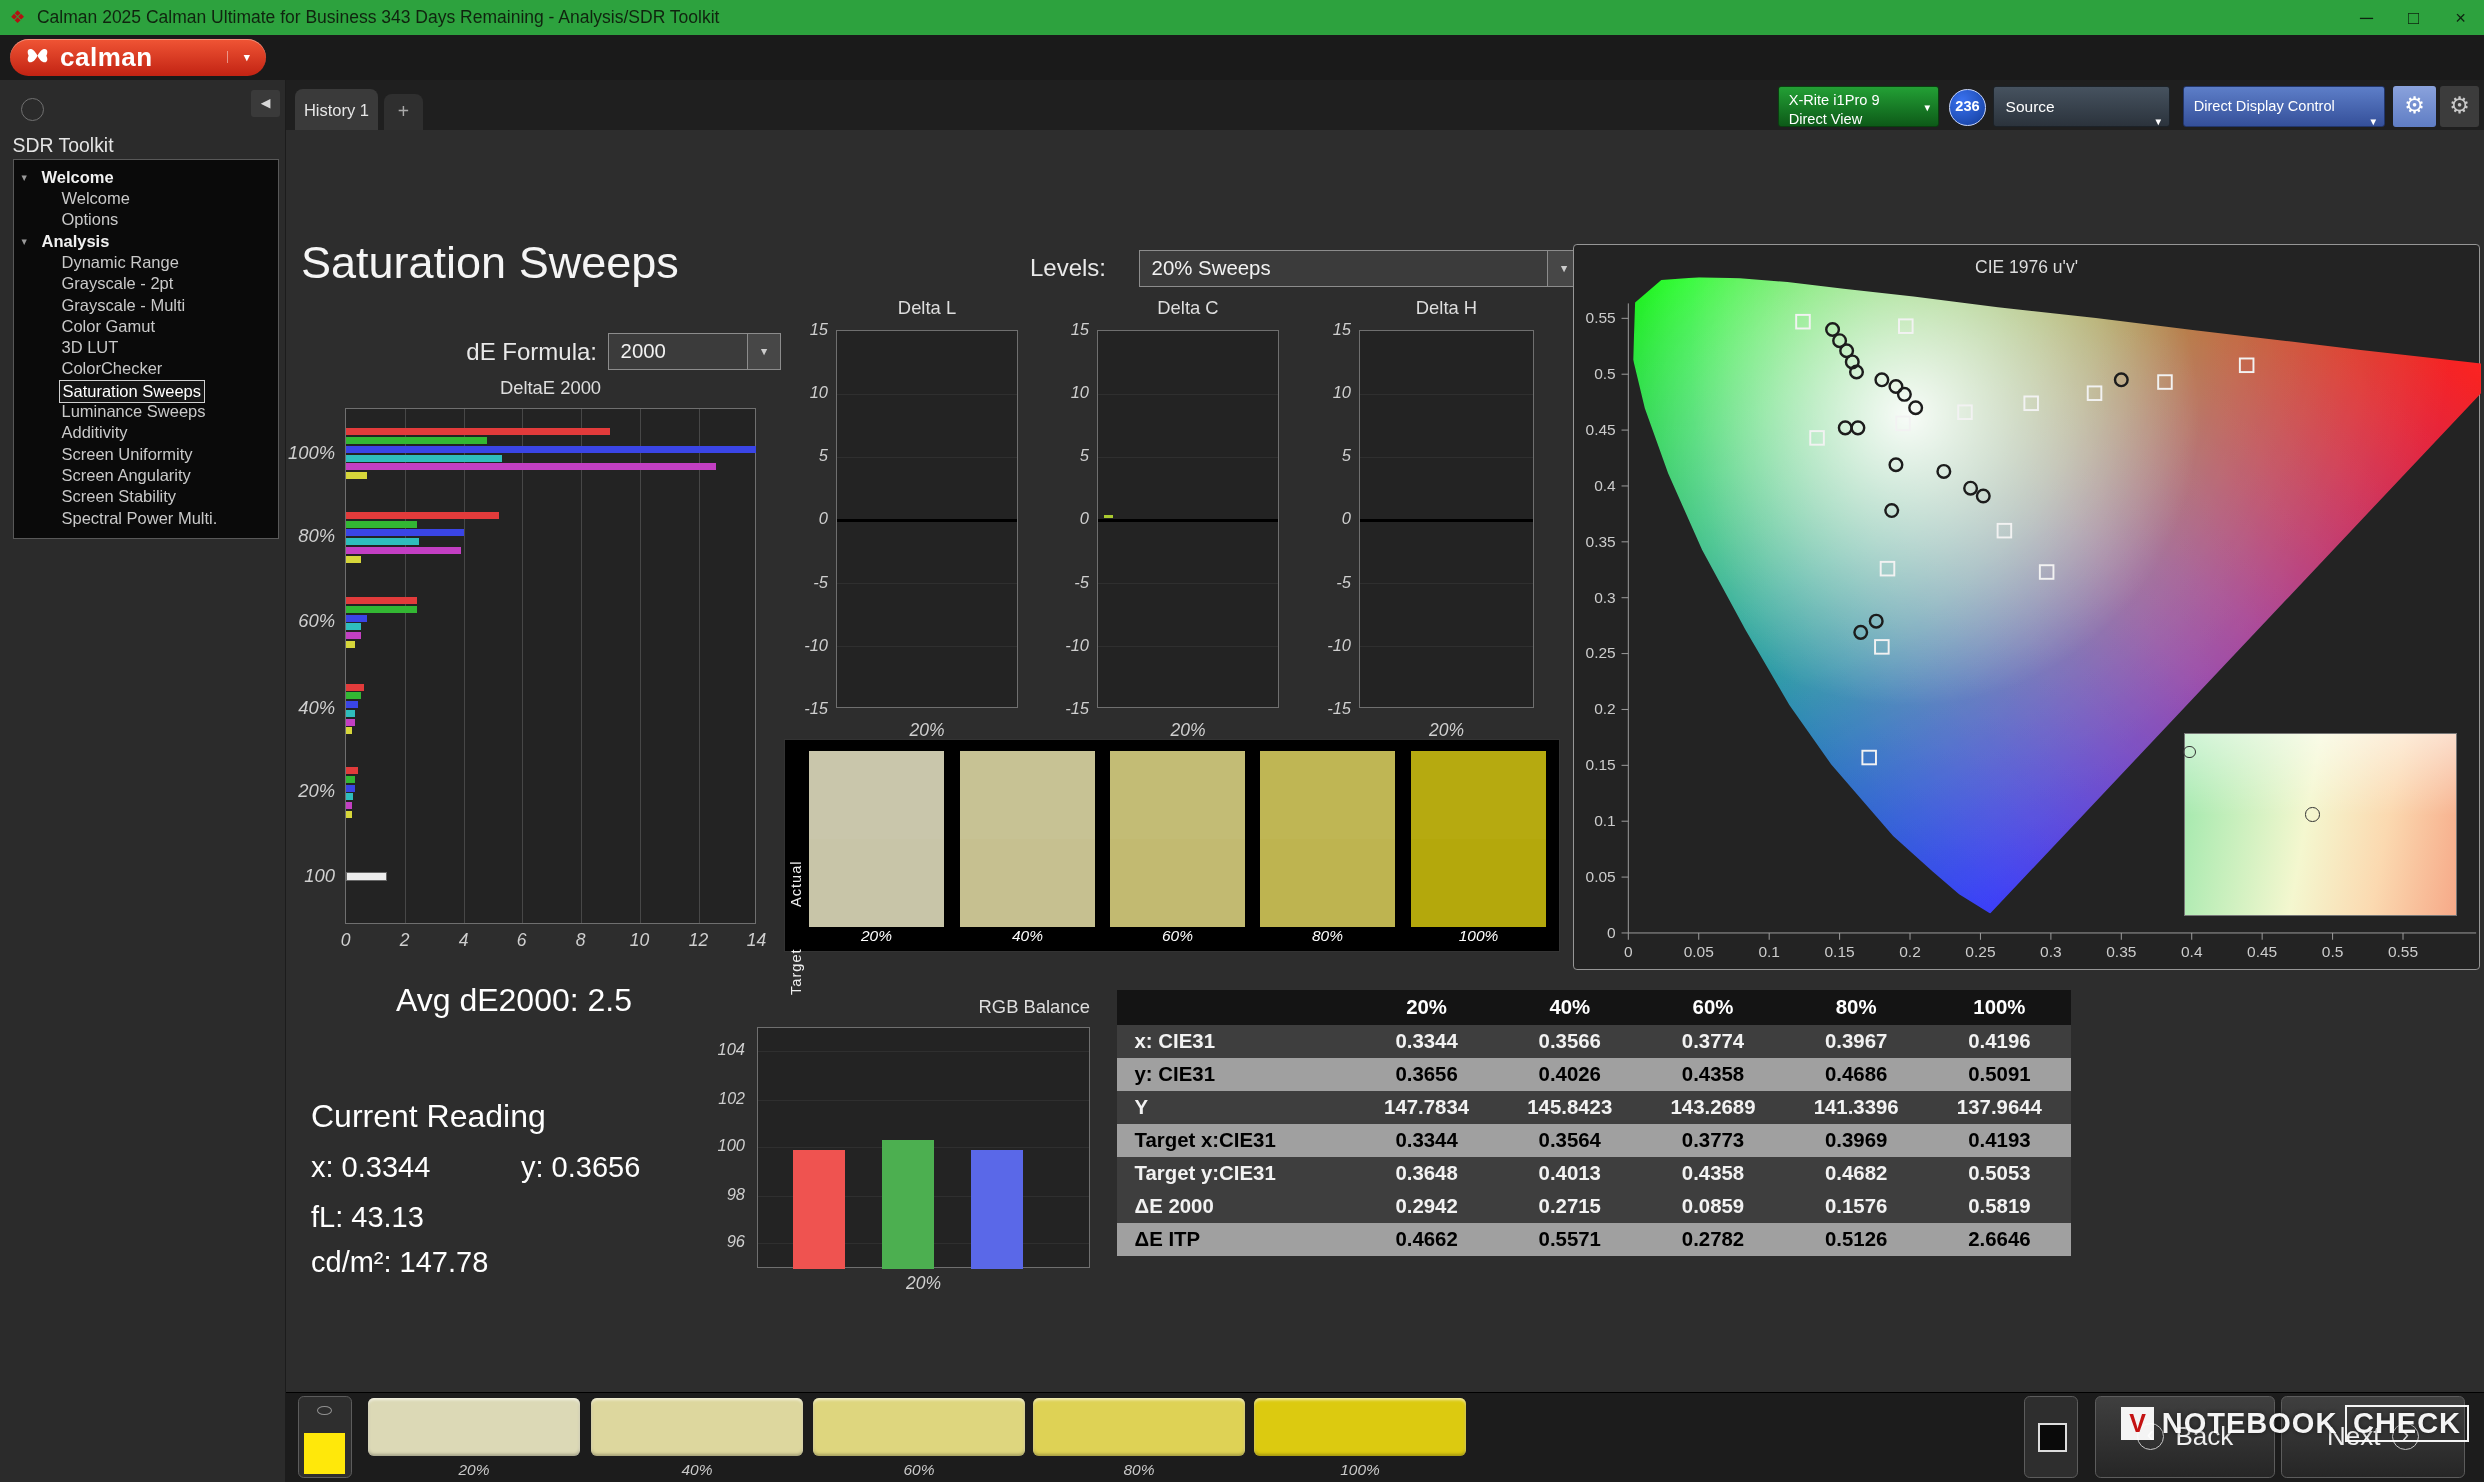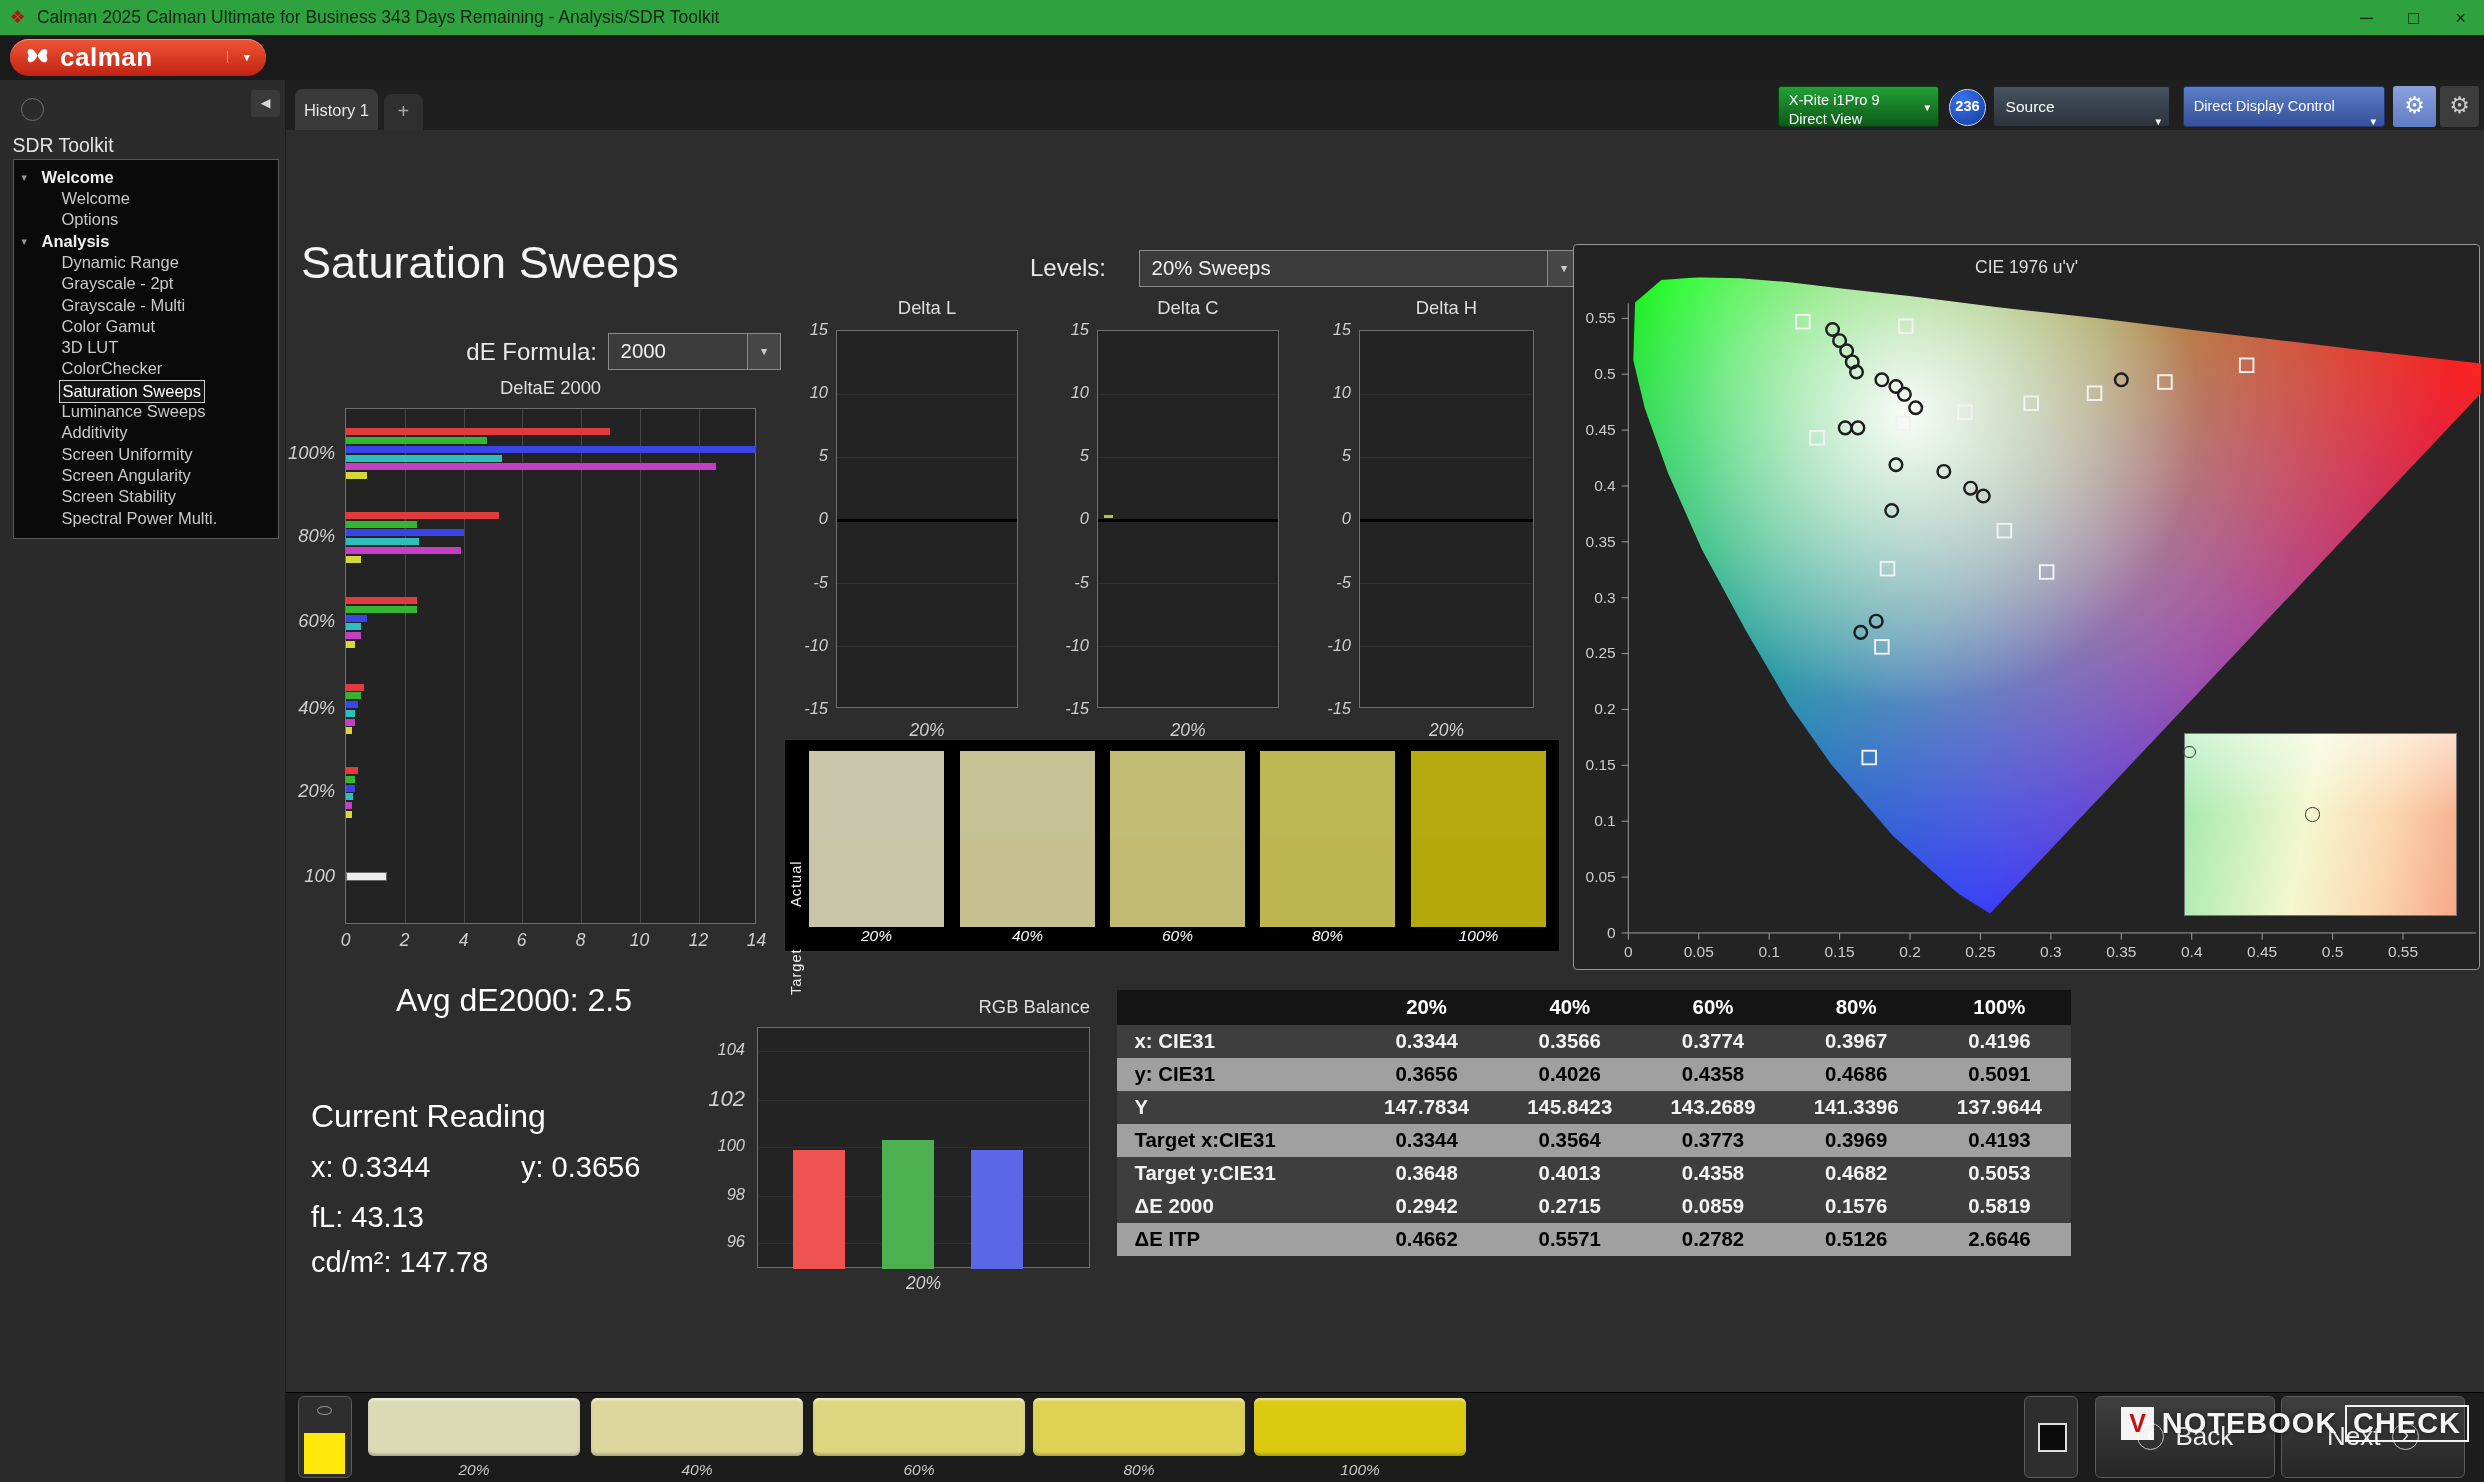--- a/index.html
+++ b/index.html
@@ -603,18 +603,18 @@
     </div>
     <div class="tick r" style="left: 1295px; top: 319px; width: 56px; font-size: 16.5px;">15</div>
     <div class="tick r" style="left: 1295px; top: 382px; width: 56px; font-size: 16.5px;">10</div>
     <div class="tick r" style="left: 1295px; top: 445px; width: 56px; font-size: 16.5px;">5</div>
     <div class="tick r" style="left: 1295px; top: 508px; width: 56px; font-size: 16.5px;">0</div>
     <div class="tick r" style="left: 1295px; top: 572px; width: 56px; font-size: 16.5px;">-5</div>
     <div class="tick r" style="left: 1295px; top: 635px; width: 56px; font-size: 16.5px;">-10</div>
     <div class="tick r" style="left: 1295px; top: 698px; width: 56px; font-size: 16.5px;">-15</div>
     <div class="tick c" style="left: 1359px; top: 720px; width: 175px;">20%</div>
     <div class="tick r" style="left: 683px; top: 1039px; width: 62px; font-size: 16.5px;">104</div>
-    <div class="tick r" style="left: 683px; top: 1088px; width: 62px; font-size: 22px;">102</div>
+    <div class="tick r" style="left: 683px; top: 1088px; width: 62px; font-size: 16px;">102</div>
     <div class="tick r" style="left: 683px; top: 1135px; width: 62px; font-size: 16.5px;">100</div>
     <div class="tick r" style="left: 683px; top: 1184px; width: 62px; font-size: 16.5px;">98</div>
     <div class="tick r" style="left: 683px; top: 1231px; width: 62px; font-size: 16.5px;">96</div>
   </div>
 
 
 </body></html>

